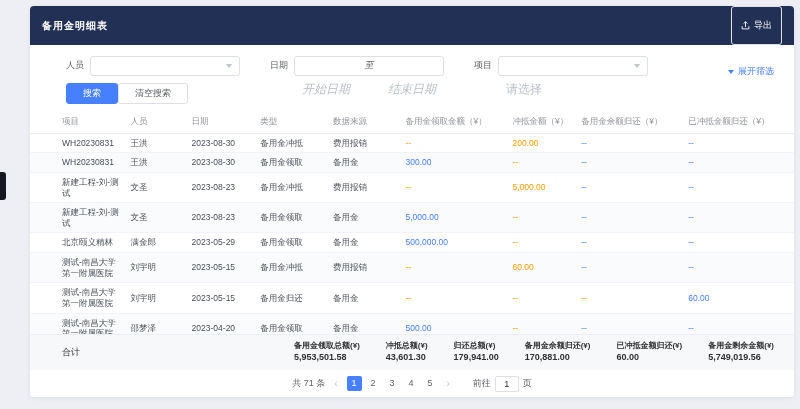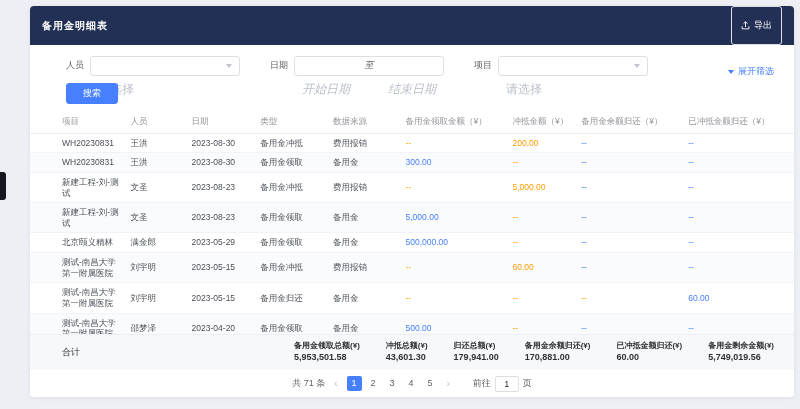--- a/index.html
+++ b/index.html
@@ -163,20 +163,21 @@
         </div>
       </div>
       <div class="expand">
         <span class="chev-blue"></span>
         <span>展开筛选</span>
       </div>
     </div>
 
     <div class="btn-row">
       <button class="btn primary">搜索</button>
+      <button class="btn plain">清空搜索</button>
     </div>
 
     <div class="table-wrap">
       <table>
         <thead>
             <tr>
               <th>项目</th>
               <th>人员</th>
               <th>日期</th>
               <th>类型</th>

